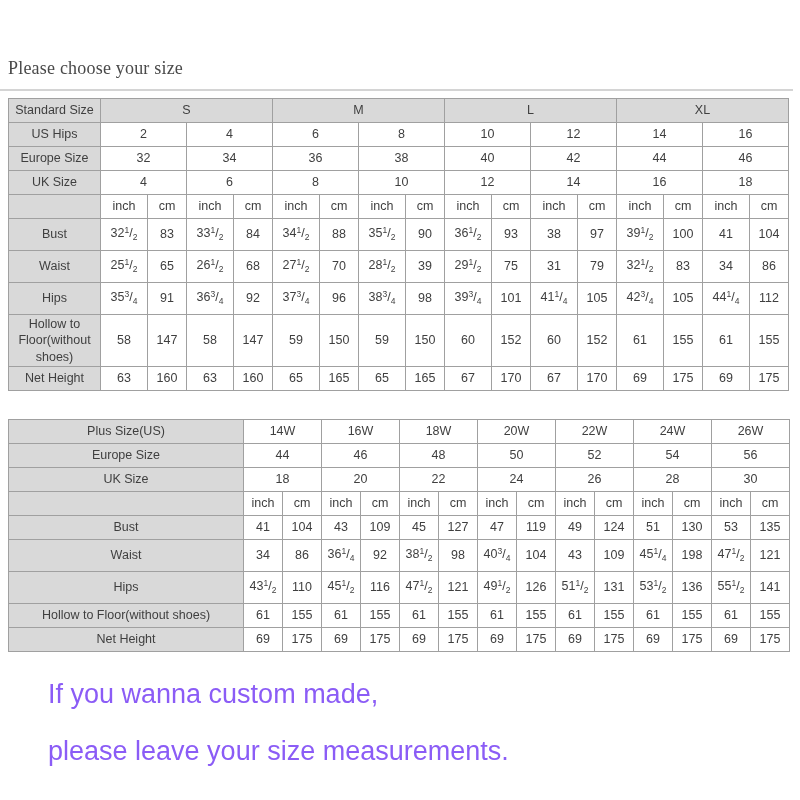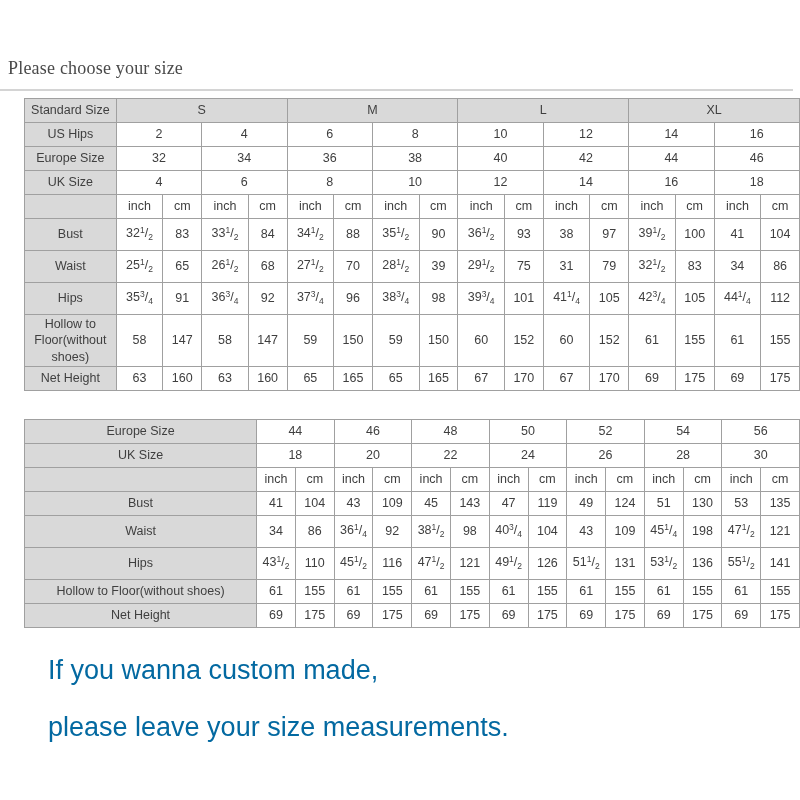--- a/index.html
+++ b/index.html
@@ -19,38 +19,38 @@
     letter-spacing:.2px;
     font-family:Liberation Serif, serif;
   }
   .divider{
     margin:10px 0 0 0;border:none;
     border-top:2px solid #d4d4d4;
     width:793px;
   }
   table{
     border-collapse:collapse;table-layout:fixed;
-    margin-left:24px;
+    margin-left:8px;
   }
   #standard-table{margin-top:7px;}
   #plus-table{margin-top:28px;}
   td{
     border:1px solid var(--border);
     text-align:center;vertical-align:middle;
     font-size:12.5px;color:var(--cell-text);
     height:21px;padding:1px 1px;line-height:1.3;
     overflow:hidden;
   }
   td.hdr{background:var(--hdr-bg);}
   tr.tall td{height:29px;}
   td sup{font-size:8.5px;vertical-align:4px;}
   td sub{font-size:8.5px;vertical-align:-3px;}
   .custom-note{
     margin:26px 0 0 48px;
-    font-size:27px;color:#0369a1;line-height:1.2;
+    font-size:27px;color:#8b5cf6;line-height:1.2;
   }
   .custom-note + .custom-note{margin-top:25px;}
 </style>
 </head>
 <body>
 
 <h1 class="page-title">Please choose your size</h1>
 <hr class="divider">
 
 <table id="standard-table">
@@ -244,20 +244,30 @@
       <col style="width:39px">
     <col style="width:39px">
       <col style="width:39px">
       <col style="width:39px">
       <col style="width:39px">
     <col style="width:39px">
       <col style="width:39px">
   </colgroup>
   <tbody>
       <tr>
+        <td class="hdr">Plus Size(US)</td>
+        <td colspan="2">14W</td>
+        <td colspan="2">16W</td>
+        <td colspan="2">18W</td>
+        <td colspan="2">20W</td>
+        <td colspan="2">22W</td>
+        <td colspan="2">24W</td>
+        <td colspan="2">26W</td>
+      </tr>
+      <tr>
         <td class="hdr">Europe Size</td>
         <td colspan="2">44</td>
         <td colspan="2">46</td>
         <td colspan="2">48</td>
         <td colspan="2">50</td>
         <td colspan="2">52</td>
         <td colspan="2">54</td>
         <td colspan="2">56</td>
       </tr>
       <tr>
@@ -287,21 +297,21 @@
         <td>inch</td>
         <td>cm</td>
       </tr>
       <tr>
         <td class="hdr">Bust</td>
         <td>41</td>
         <td>104</td>
         <td>43</td>
         <td>109</td>
         <td>45</td>
-        <td>143</td>
+        <td>127</td>
         <td>47</td>
         <td>119</td>
         <td>49</td>
         <td>124</td>
         <td>51</td>
         <td>130</td>
         <td>53</td>
         <td>135</td>
       </tr>
       <tr class="tall">

